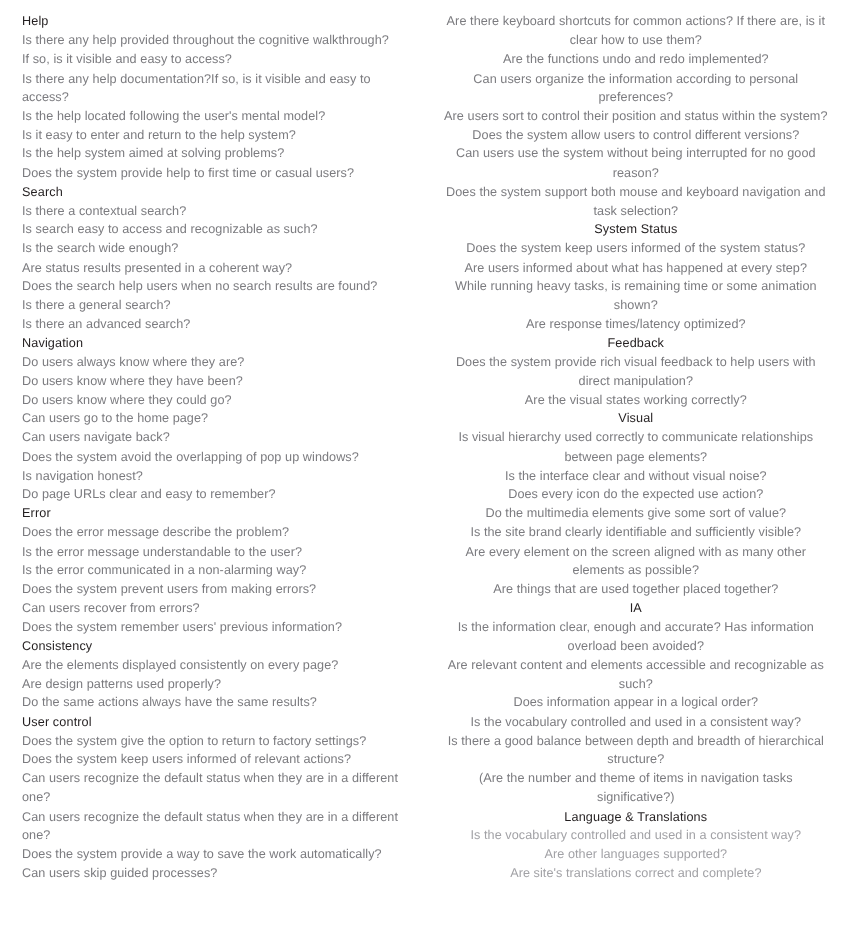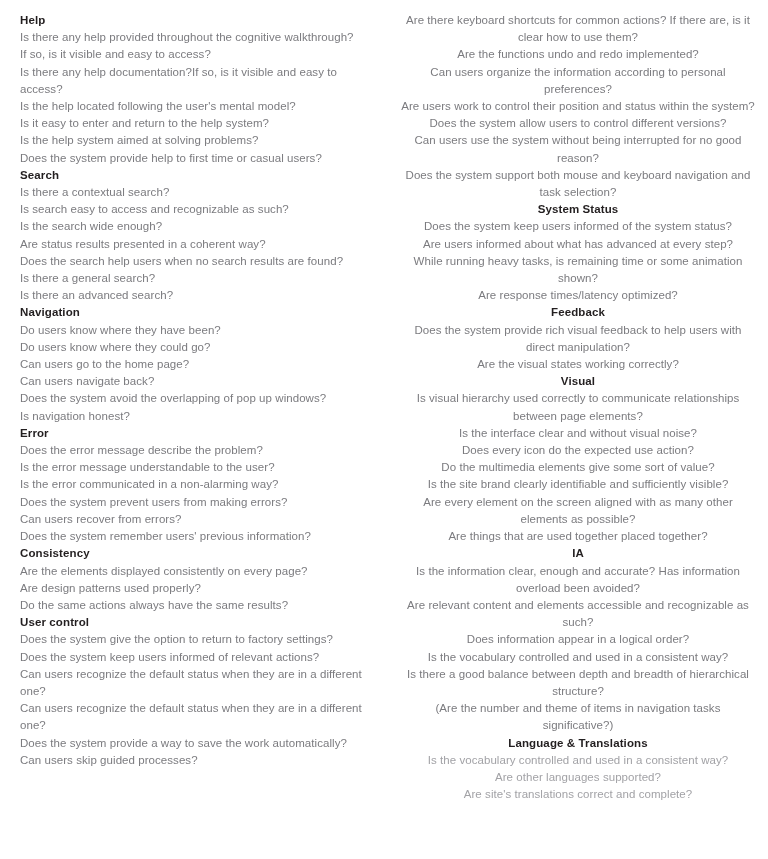--- a/index.html
+++ b/index.html
@@ -33,21 +33,21 @@
     width: 378px;
     padding-left: 10px;
     padding-right: 12px;
     text-align: center;
   }
   .section {
     margin: 0;
   }
   .section-title {
     font-size: 11.5px;
-    font-weight: bold;
+    font-weight: normal;
     color: #231f20;
     line-height: 17.2px;
     letter-spacing: 0.01em;
   }
   .item {
     font-size: 11.5px;
     font-weight: normal;
     color: #7b7b7f;
     line-height: 17.2px;
     letter-spacing: 0.005em;
@@ -79,26 +79,28 @@
         <div class="item">Is there a contextual search?</div>
         <div class="item">Is search easy to access and recognizable as such?</div>
         <div class="item">Is the search wide enough?</div>
         <div class="item">Are status results presented in a coherent way?</div>
         <div class="item">Does the search help users when no search results are found?</div>
         <div class="item">Is there a general search?</div>
         <div class="item">Is there an advanced search?</div>
       </div>
       <div class="section">
         <div class="section-title">Navigation</div>
+        <div class="item">Do users always know where they are?</div>
         <div class="item">Do users know where they have been?</div>
         <div class="item">Do users know where they could go?</div>
         <div class="item">Can users go to the home page?</div>
         <div class="item">Can users navigate back?</div>
         <div class="item">Does the system avoid the overlapping of pop up windows?</div>
         <div class="item">Is navigation honest?</div>
+        <div class="item">Do page URLs clear and easy to remember?</div>
       </div>
       <div class="section">
         <div class="section-title">Error</div>
         <div class="item">Does the error message describe the problem?</div>
         <div class="item">Is the error message understandable to the user?</div>
         <div class="item">Is the error communicated in a non-alarming way?</div>
         <div class="item">Does the system prevent users from making errors?</div>
         <div class="item">Can users recover from errors?</div>
         <div class="item">Does the system remember users' previous information?</div>
       </div>
@@ -116,29 +118,29 @@
         <div class="item">Can users recognize the default status when they are in a different one?</div>
         <div class="item">Does the system provide a way to save the work automatically?</div>
         <div class="item">Can users skip guided processes?</div>
       </div>
     </div>
   <div class="column column-right col-flow">
       <div class="section">
         <div class="item">Are there keyboard shortcuts for common actions? If there are, is it clear how to use them?</div>
         <div class="item">Are the functions undo and redo implemented?</div>
         <div class="item">Can users organize the information according to personal preferences?</div>
-        <div class="item">Are users work to control their position and status within the system?</div>
+        <div class="item">Are users sort to control their position and status within the system?</div>
         <div class="item">Does the system allow users to control different versions?</div>
         <div class="item">Can users use the system without being interrupted for no good reason?</div>
         <div class="item">Does the system support both mouse and keyboard navigation and task selection?</div>
       </div>
       <div class="section">
         <div class="section-title">System Status</div>
         <div class="item">Does the system keep users informed of the system status?</div>
-        <div class="item">Are users informed about what has advanced at every step?</div>
+        <div class="item">Are users informed about what has happened at every step?</div>
         <div class="item">While running heavy tasks, is remaining time or some animation shown?</div>
         <div class="item">Are response times/latency optimized?</div>
       </div>
       <div class="section">
         <div class="section-title">Feedback</div>
         <div class="item">Does the system provide rich visual feedback to help users with direct manipulation?</div>
         <div class="item">Are the visual states working correctly?</div>
       </div>
       <div class="section">
         <div class="section-title">Visual</div>

